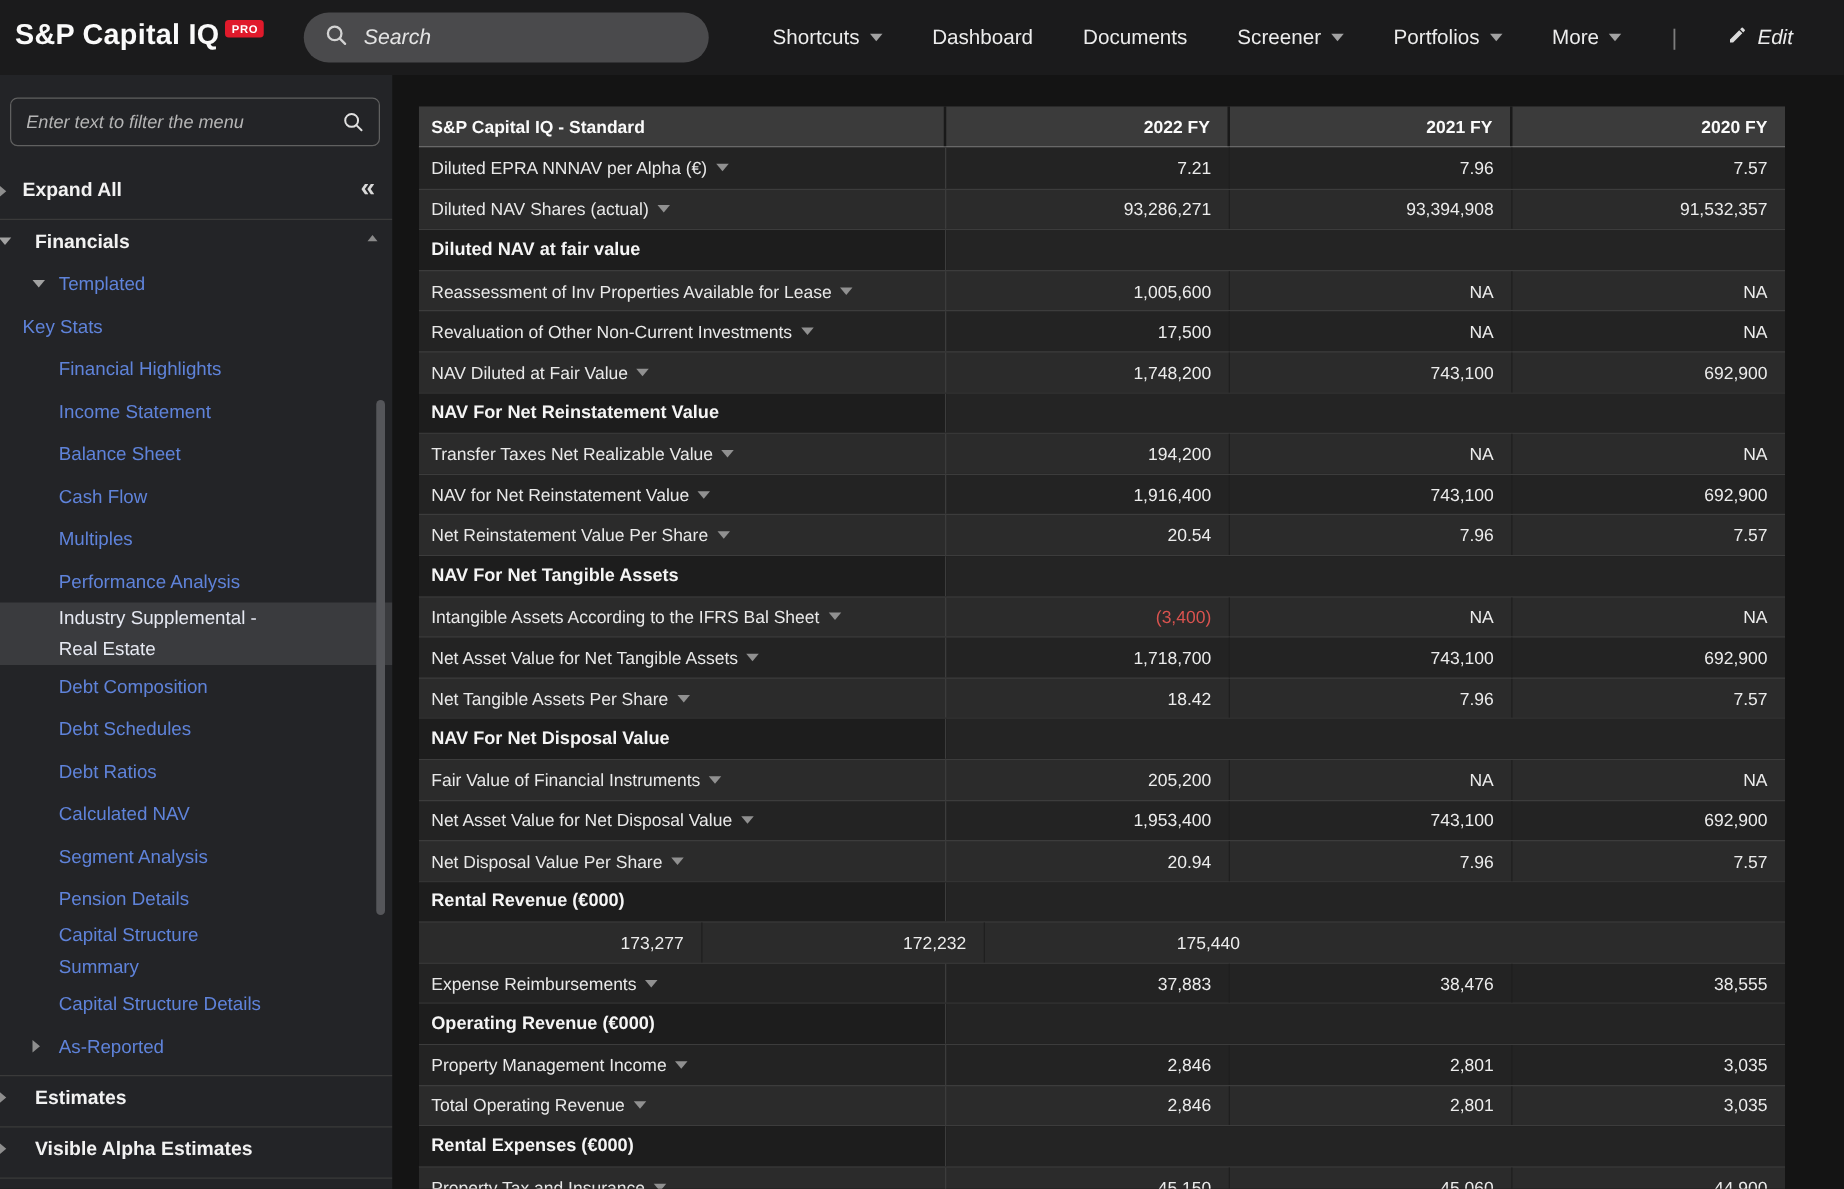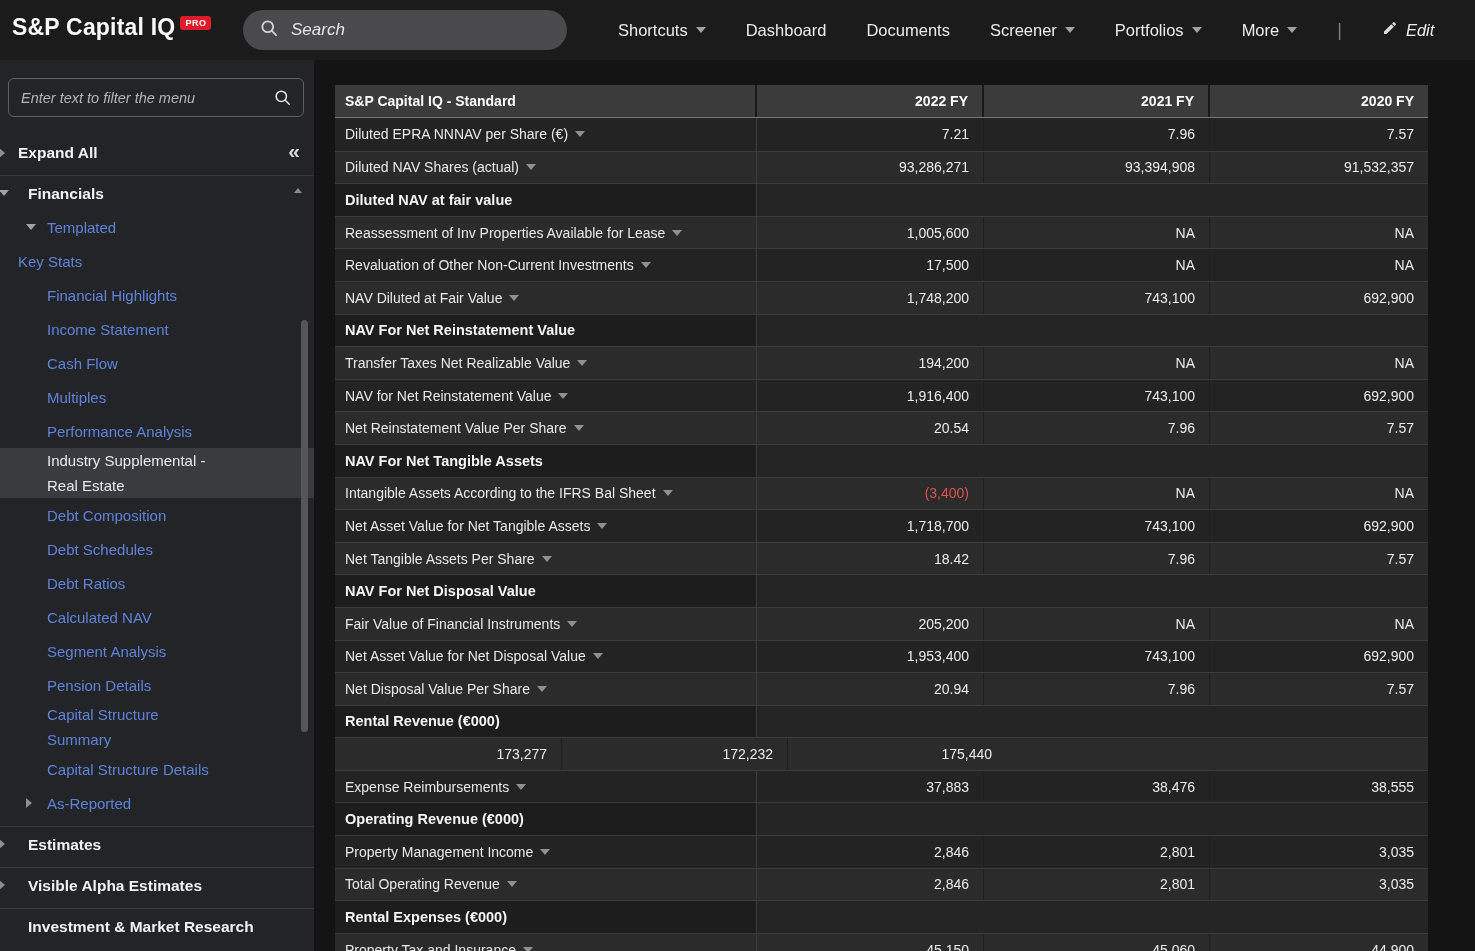--- a/index.html
+++ b/index.html
@@ -175,20 +175,21 @@
     <span class="collapse-ic">«</span>
   </div>
   <div class="sb-divider"></div>
 
   <div class="sb-tree" id="sb-tree">
       <div class="sb-item root ind-0"><div class="arr tri-down"></div><div>Financials</div><div class="scrollup tri-up-sm"></div></div>
       <div class="sb-item link ind-2"><div class="arr tri-down"></div><div>Templated</div></div>
       <div class="sb-item link ind-1"><div>Key Stats</div></div>
       <div class="sb-item link ind-2"><div>Financial Highlights</div></div>
       <div class="sb-item link ind-2"><div>Income Statement</div></div>
+      <div class="sb-item link ind-2"><div>Balance Sheet</div></div>
       <div class="sb-item link ind-2"><div>Cash Flow</div></div>
       <div class="sb-item link ind-2"><div>Multiples</div></div>
       <div class="sb-item link ind-2"><div>Performance Analysis</div></div>
       <div class="sb-item link ind-2 selected"><div>Industry Supplemental -
 Real Estate</div></div>
       <div class="sb-item link ind-2"><div>Debt Composition</div></div>
       <div class="sb-item link ind-2"><div>Debt Schedules</div></div>
       <div class="sb-item link ind-2"><div>Debt Ratios</div></div>
       <div class="sb-item link ind-2"><div>Calculated NAV</div></div>
       <div class="sb-item link ind-2"><div>Segment Analysis</div></div>
@@ -212,21 +213,21 @@
   <div class="grid" id="grid">
     <div class="g-row g-head">
       <div class="c-label">S&amp;P Capital IQ - Standard</div>
       <div class="c-val c-val">2022 FY</div>
       <div class="c-val c-val2">2021 FY</div>
       <div class="c-val c-val3">2020 FY</div>
     </div>
     <div id="grid-body">
         <div class="g-row g-data shade-dark">
           <div class="c-label">
-            <div style="display: inline;">Diluted EPRA NNNAV per Share (€)</div>
+            <div style="display: inline;">Diluted EPRA NNNAV per Alpha (€)</div>
             <div class="lbl-tri"></div>
           </div>
           <div class="c-cell c-val">7.21</div>
           <div class="c-cell c-val2">7.96</div>
           <div class="c-cell c-val3">7.57</div>
         </div>
         <div class="g-row g-data shade-light">
           <div class="c-label">
             <div style="display: inline;">Diluted NAV Shares (actual)</div>
             <div class="lbl-tri"></div>

